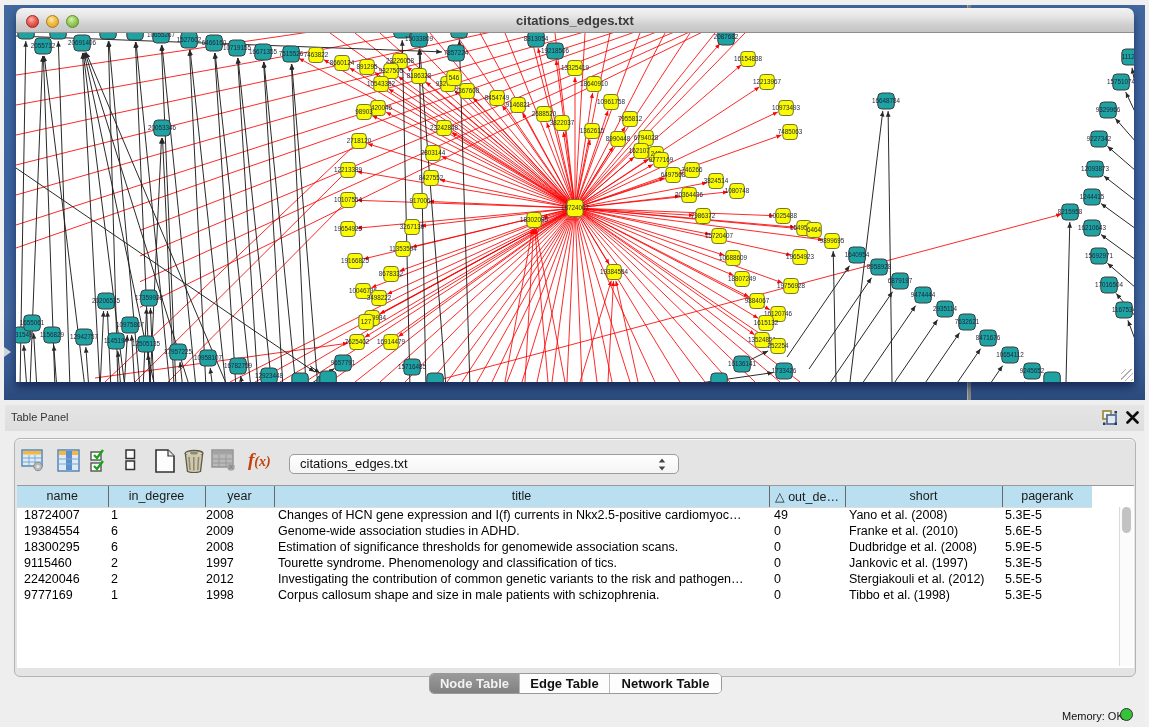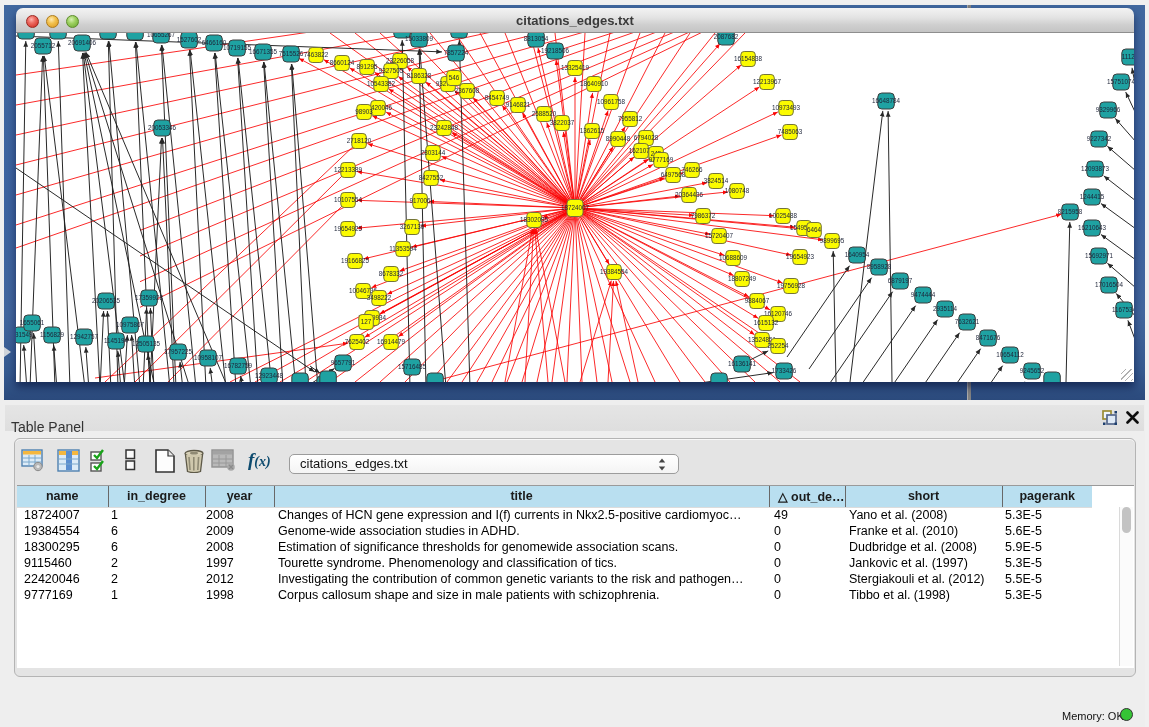--- a/index.html
+++ b/index.html
@@ -11,30 +11,30 @@
 #tl-r{left:10px;background:radial-gradient(circle at 40% 32%,#ffb3ad 0%,#ee6f66 35%,#d93f35 75%,#b3281f 100%);border:1px solid #9c2720}
 #tl-y{left:30px;background:radial-gradient(circle at 40% 32%,#ffe9b0 0%,#f2c24f 40%,#e3a42c 80%,#c2871a 100%);border:1px solid #ad7b1c}
 #tl-g{left:50px;background:radial-gradient(circle at 40% 32%,#d6f0b2 0%,#9ed161 40%,#79b33e 80%,#5e9427 100%);border:1px solid #5d8c2b}
 #wtitle{position:absolute;top:5px;left:0;width:100%;text-align:center;font-size:13px;font-weight:bold;color:#3a3a3a}
 #canvas{position:absolute;left:0;top:25px;width:1118px;height:349px;background:#fff;overflow:hidden}
 #grip{position:absolute;right:1px;bottom:1px;width:12px;height:12px;background:
  repeating-linear-gradient(135deg,transparent 0 3px,#b0b0b0 3px 4px)}
 #lefttri{position:absolute;left:4px;top:347px;width:0;height:0;border-top:5px solid transparent;border-bottom:5px solid transparent;border-left:7px solid #cfd4da}
 #bottom{position:absolute;left:0;top:400px;width:1145px;height:327px;background:#eeeeee}
 #tpbar{position:absolute;left:5px;top:5px;width:1139px;height:26px;background:linear-gradient(180deg,#e5e5e5,#dedede)}
-#tptitle{position:absolute;left:6px;top:14px;font-size:14px;color:#333}
+#tptitle{position:absolute;left:6px;top:6px;font-size:11px;color:#333}
 #tpfloat{position:absolute;left:1097px;top:5px;width:16px;height:16px}
 #tpclose{position:absolute;left:1121px;top:6px;width:13px;height:13px}
 #toolbox{position:absolute;left:14px;top:38px;width:1122px;height:239px;background:#e4e4e4;border:1px solid #b4b4b4;border-radius:6px;box-shadow:inset 0 1px 0 #f8f8f8}
 #toolbar{position:absolute;left:-14px;top:2px;width:1149px;height:42px}
 #dropdown{position:absolute;left:288px;top:13px;width:390px;height:20px;background:linear-gradient(180deg,#ffffff,#f4f4f4);border:1px solid #9c9c9c;border-radius:5px;font-size:13px;color:#111;line-height:18px;padding-left:10px}
 #ddbtn{position:absolute;right:10px;top:1px;width:12px;height:18px;text-align:center}
 #tablewrap{position:absolute;left:2px;top:46px;width:1117px;height:183px;background:#fff;border-top:1px solid #9a9a9a;overflow:hidden}
 table.t{border-collapse:collapse;table-layout:fixed;width:1075px;font-size:12.5px}
-table.t th{background:#b9dff0;font-weight:bold;color:#1b1b1b;height:21px;border-left:1px solid #686868;border-bottom:1px solid #dcdcdc;padding:0;font-size:12.5px;overflow:hidden;white-space:nowrap}
+table.t th{background:#b9dff0;font-weight:normal;color:#1b1b1b;height:21px;border-left:1px solid #686868;border-bottom:1px solid #dcdcdc;padding:0;font-size:12.5px;overflow:hidden;white-space:nowrap}
 table.t th:first-child{border-left:none}
 table.t td{height:16px;padding:0 0 0 7px;color:#000;white-space:nowrap;overflow:hidden}
 table.t td:nth-child(2){padding-left:3px}
 table.t td:nth-child(3){padding-left:1px}
 table.t td:nth-child(4){padding-left:4px}
 table.t td:nth-child(5){padding-left:5px}
 table.t td:nth-child(6){padding-left:4px}
 table.t td:nth-child(7){padding-left:3px}
 #vscroll{position:absolute;left:1119px;top:107px;width:14px;height:159px;background:#fbfbfb;border-left:1px solid #dadada}
 #vthumb{position:absolute;left:2px;top:0px;width:9px;height:26px;background:#c3c3c3;border-radius:5px}
@@ -607,21 +607,21 @@
       <svg class="icon" style="left:210px" width="25" height="23" viewBox="0 0 25 23">
             <rect x="1" y="1" width="21" height="17" fill="#b9b9b9" stroke="#909090" stroke-width="1.4"></rect>
             <rect x="2" y="2" width="19" height="3.5" fill="#a3a3a3"></rect>
             <line x1="8" y1="6" x2="8" y2="18" stroke="#989898"></line>
             <line x1="15" y1="6" x2="15" y2="18" stroke="#989898"></line>
             <line x1="2" y1="10" x2="21" y2="10" stroke="#989898"></line>
             <line x1="2" y1="14" x2="21" y2="14" stroke="#989898"></line>
             <circle cx="20" cy="18" r="3.8" fill="#a8a8a8"></circle>
             <path d="M18 16 L22 20 M22 16 L18 20" stroke="#8b8b8b" stroke-width="1.4"></path>
           </svg>
-      <div style="position:absolute;left:247px;top:8px;font-family:'Liberation Serif',serif;font-style:italic;font-weight:bold;font-size:19px;color:#0c4a6e">f<span style="font-size:14px">(x)</span></div>
+      <div style="position:absolute;left:247px;top:8px;font-family:'Liberation Serif',serif;font-style:italic;font-weight:bold;font-size:19px;color:#c2410c">f<span style="font-size:14px">(x)</span></div>
       <div id="dropdown">citations_edges.txt
         <div id="ddbtn"><svg width="10" height="17" viewBox="0 0 10 17">
                 <path d="M5 2.5 L8.2 6.5 L1.8 6.5 z" fill="#444"></path>
                 <path d="M5 14.5 L8.2 10.5 L1.8 10.5 z" fill="#444"></path>
               </svg></div>
       </div>
     </div>
     <div id="tablewrap">
           <table class="t" style="margin-top:0">
             <colgroup>
@@ -632,21 +632,21 @@
               <col style="width:76px">
               <col style="width:157px">
               <col style="width:90px">
             </colgroup>
             <tbody>
               <tr>
                 <th>name</th>
                 <th>in_degree</th>
                 <th>year</th>
                 <th>title</th>
-                <th style="text-align:right;">△ out_de…</th>
+                <th style="text-align:center;">△ out_de…</th>
                 <th>short</th>
                 <th>pagerank</th>
               </tr>
               <tr>
                 <td>18724007</td>
                 <td>1</td>
                 <td>2008</td>
                 <td>Changes of HCN gene expression and I(f) currents in Nkx2.5-positive cardiomyoc…</td>
                 <td>49</td>
                 <td>Yano et al. (2008)</td>
@@ -697,15 +697,20 @@
                 <td>Tibbo et al. (1998)</td>
                 <td>5.3E-5</td>
               </tr>
             </tbody>
           </table>
         </div>
   </div>
   <div id="vscroll">
         <div id="vthumb"></div>
       </div>
+  <div id="tabs">
+        <div class="tab" id="tab1">Node Table</div>
+        <div class="tab" id="tab2">Edge Table</div>
+        <div class="tab" id="tab3">Network Table</div>
+      </div>
   <div id="memory">Memory: OK</div>
   <div id="memdot"></div>
 </div>
 </div>
 </body></html>

